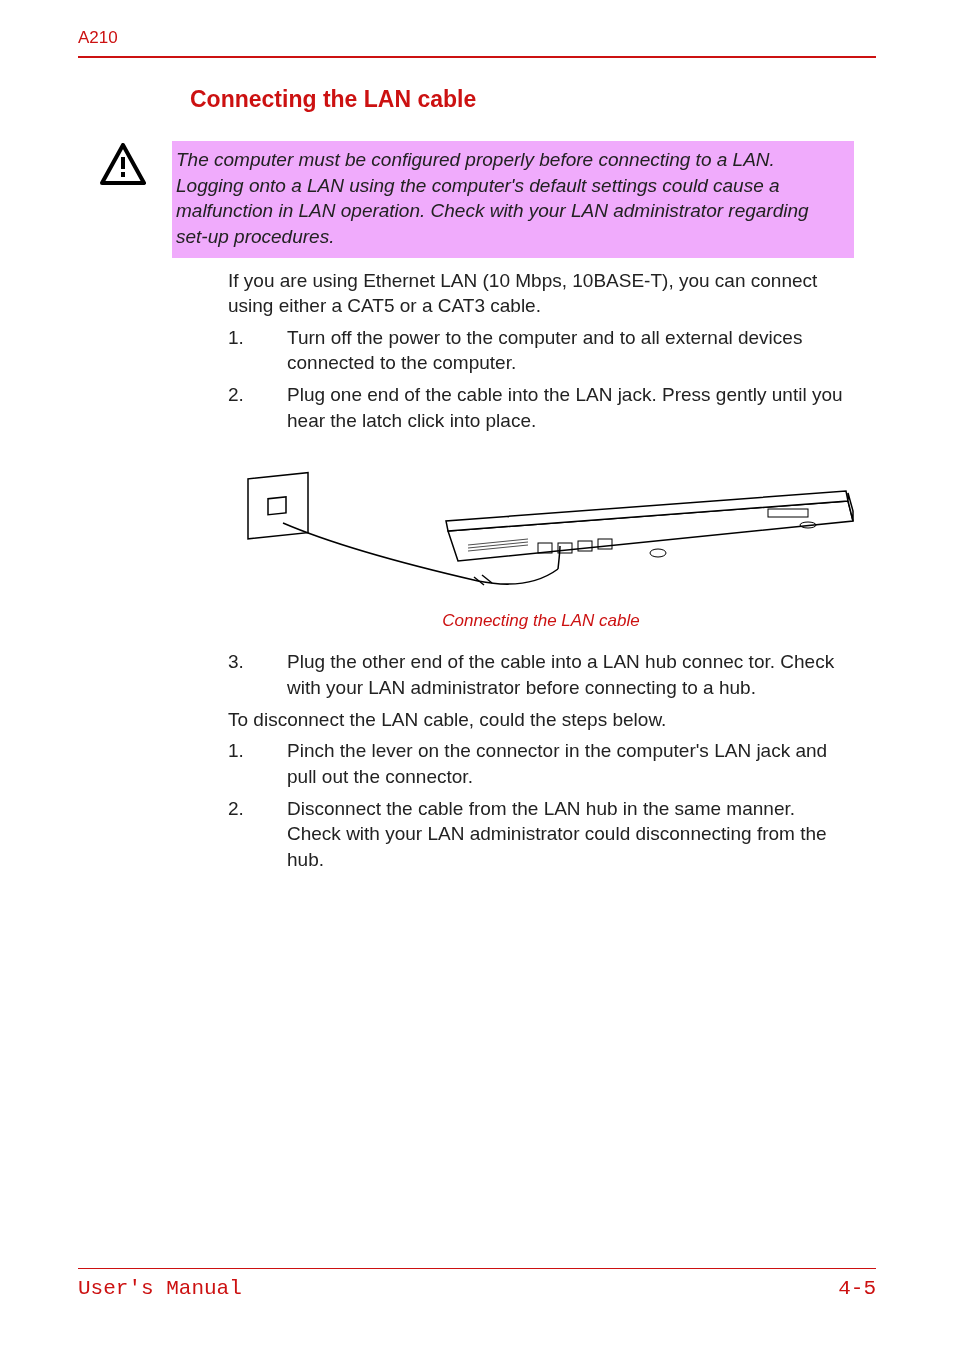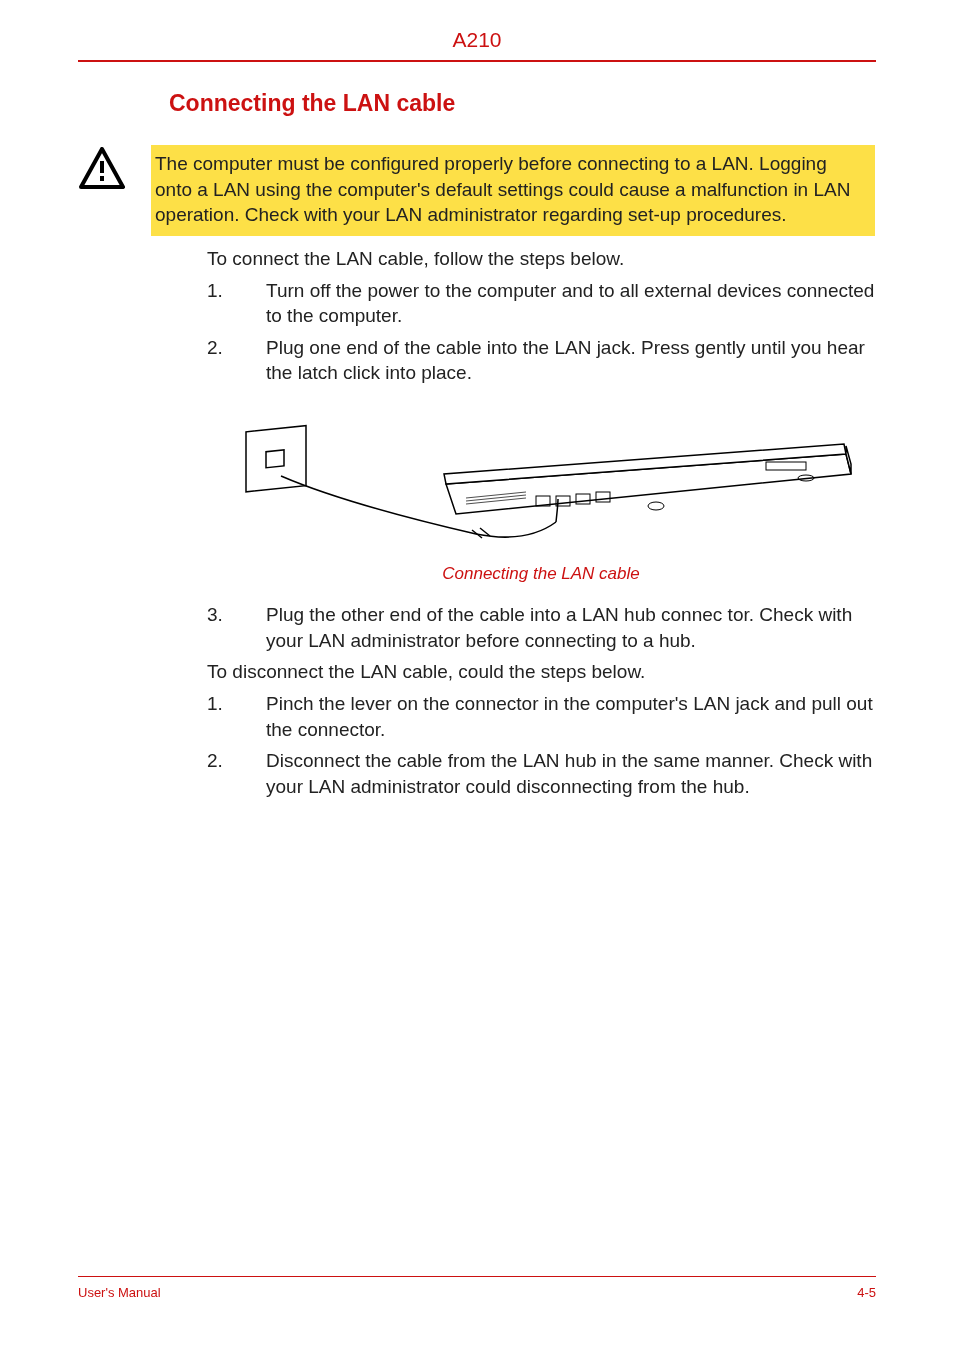--- a/index.html
+++ b/index.html
@@ -13,32 +13,32 @@
       height: 1352px;
       background: #fff;
       position: relative;
       padding: 0;
     }
     .page-header {
       position: relative;
       padding: 28px 78px 0 78px;
     }
     .model-label {
-      text-align: center;
-      color: #c11;
-      font-size: 21px;
+      text-align: left;
+      color: #c11;
+      font-size: 17px;
       margin-bottom: 8px;
     }
     .header-rule {
       border: none;
       border-top: 2.5px solid #c11;
       margin-bottom: 28px;
     }
     .content {
-      padding: 0 79px;
+      padding: 0 100px;
     }
     .section-heading {
       color: #c11;
       font-size: 23px;
       font-weight: bold;
       margin-left: 90px;
       margin-bottom: 28px;
     }
     .section-heading.second {
       margin-top: 18px;
@@ -49,22 +49,23 @@
       align-items: flex-start;
       margin-bottom: 10px;
     }
     .warning-icon-wrap {
       width: 72px;
       flex-shrink: 0;
       padding-top: 2px;
     }
     .warning-text {
       flex: 1;
-      background: #fde047;
+      background: #f0abfc;
       padding: 6px 10px 8px 4px;
+      font-style: italic;
       font-size: 19px;
       line-height: 1.35;
       color: #222;
     }
     .body-para {
       margin-left: 128px;
       font-size: 19px;
       line-height: 1.35;
       color: #222;
       margin-bottom: 6px;
@@ -115,21 +116,22 @@
     }
     .footer-rule {
       border: none;
       border-top: 1.5px solid #c11;
       margin-bottom: 8px;
     }
     .footer-row {
       display: flex;
       justify-content: space-between;
       color: #c11;
-      font-size: 13px;
+      font-size: 21px;
+      font-family: Liberation Mono, monospace;
     }
   </style>
 </head>
 <body>
 
 <div class="page-header">
   <div class="model-label">A210</div>
   <hr class="header-rule">
 </div>
 
@@ -142,21 +144,21 @@
       <svg width="46" height="42" viewBox="0 0 46 42">
         <polygon points="23,2 44,40 2,40" fill="none" stroke="#000" stroke-width="4" stroke-linejoin="round"></polygon>
         <polygon points="23,2 44,40 2,40" fill="none" stroke="#000" stroke-width="1"></polygon>
         <rect x="21" y="14" width="4" height="12" fill="#000"></rect>
         <rect x="21" y="29" width="4" height="5" fill="#000"></rect>
       </svg>
     </div>
     <div class="warning-text">The computer must be configured properly before connecting to a LAN. Logging onto a LAN using the computer's default settings could cause a malfunction in LAN operation. Check with your LAN administrator regarding set-up procedures.</div>
   </div>
 
-  <p class="body-para">To connect the LAN cable, follow the steps below.</p>
+  <p class="body-para">If you are using Ethernet LAN (10 Mbps, 10BASE-T), you can connect using either a CAT5 or a CAT3 cable.</p>
 
   <ol class="ordered-list">
     <li>
       <span class="li-num">1.</span>
       <span class="li-body">Turn off the power to the computer and to all external devices connected to the computer.</span>
     </li>
     <li>
       <span class="li-num">2.</span>
       <span class="li-body">Plug one end of the cable into the LAN jack. Press gently until you hear the latch click into place.</span>
     </li>

